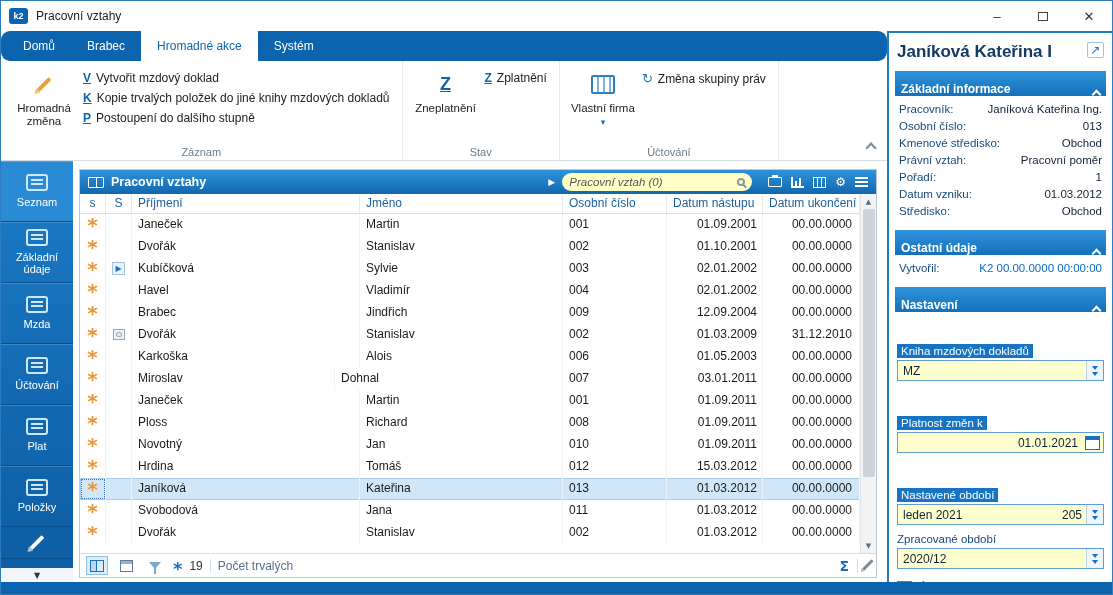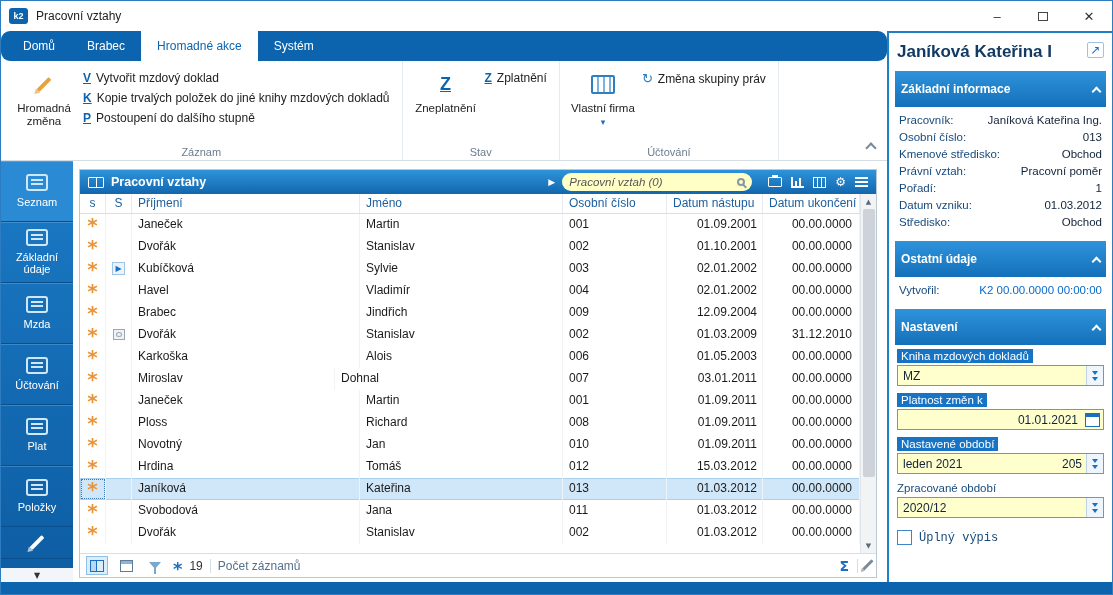--- a/index.html
+++ b/index.html
@@ -116,29 +116,29 @@
   .f-right{margin-left:auto;display:flex;align-items:center;gap:8px;}
   .f-sigma{color:#1b6fc0;font-weight:bold;font-size:14px;}
   .f-pencil{color:#7a8a98;font-size:11px;display:inline-block;transform:scale(.75);}
 
   
   .panel{width:225px;flex:0 0 auto;border-left:2px solid #1e7fc4;border-top:2px solid #1e7fc4;background:#fff;display:flex;flex-direction:column;padding:4px 6px;overflow:hidden;}
   .panel-title-row{display:flex;align-items:flex-start;padding:5px 2px 9px 2px;}
   .panel-title{font-size:17px;font-weight:bold;color:#123a63;white-space:nowrap;overflow:hidden;flex:1;}
   .ext-icon{color:#1b6fc0;font-size:12px;border:1px solid #9cc3e6;border-radius:2px;width:17px;height:16px;display:flex;align-items:center;justify-content:center;flex:0 0 auto;}
   .sec{margin-bottom:11px;}
-  .sec-head{height:36px;background:linear-gradient(180deg,#2e93da,#1470ba);color:#fff;font-weight:bold;display:flex;align-items:center;padding:0 6px;}
+  .sec-head{height:25px;background:linear-gradient(180deg,#2e93da,#1470ba);color:#fff;font-weight:bold;display:flex;align-items:flex-end;padding:0 6px;}
   .sec-chev{margin-left:auto;width:7px;height:7px;border-left:2px solid #fff;border-top:2px solid #fff;transform:rotate(45deg);position:relative;top:2px;}
   .p-rows{padding:4px 0 0 0;}
   .p-row{display:flex;justify-content:space-between;gap:6px;padding:2.5px 4px;font-size:11.5px;}
   .p-label{color:#174a7c;white-space:nowrap;}
   .p-value{color:#12233a;text-align:right;white-space:nowrap;overflow:hidden;}
   .blue-vals .p-value{color:#0a6ac8;}
   .set-field{padding:4px 2px 3px 2px;}
-  .hl-label{display:inline-block;background:#1773c4;color:#fff;padding:1px 4px;font-size:11.5px;}
+  .hl-label{display:inline-block;background:#1773c4;color:#fff;padding:1px 4px;font-size:11.5px;margin-top:28px;}
   .plain-label{color:#174a7c;font-size:11.5px;display:inline-block;padding:1px 0;}
   .inp{margin-top:2px;height:21px;background:#ffffce;border:1px solid #5f9bd5;display:flex;align-items:center;padding-left:5px;color:#12233a;}
   .inp .val-right{margin-left:auto;padding-right:4px;}
   .dd{width:17px;height:100%;display:flex;flex-direction:column;align-items:center;justify-content:center;border-left:1px solid #bcd2e8;background:#eef5fc;flex:0 0 auto;}
   .dd i{display:block;width:0;height:0;border-left:3.5px solid transparent;border-right:3.5px solid transparent;border-top:4px solid #1b6fc0;margin:1px 0;}
   .cal-ic{width:15px;height:14px;border:1px solid #1b6fc0;background:#fff;position:relative;margin:0 3px;flex:0 0 auto;}
   .cal-ic::before{content:"";position:absolute;left:0;right:0;top:0;height:3px;background:#1b6fc0;}
   .cb-row{display:flex;align-items:center;gap:7px;padding:9px 2px;font-family:Liberation Mono, monospace;}
   .cb{width:15px;height:15px;background:#fff;border:1px solid #3c87c8;flex:0 0 auto;}
   .cb-label{color:#174a7c;}
@@ -452,21 +452,21 @@
                 </span>
               <span class="f-btn">
                   <span class="ic-cal"></span>
                 </span>
               <span class="f-btn">
                   <span class="ic-funnel"></span>
                 </span>
               <span class="f-star uni-ic">*</span>
               <span class="f-count">19</span>
               <span class="f-sep"></span>
-              <span class="f-label">Počet záznamů</span>
+              <span class="f-label">Počet trvalých</span>
               <span class="f-right">
                 <span class="f-sigma uni-ic">Σ</span>
                 <span class="f-sep"></span>
                 <span class="f-pencil"><span class="pencil-ic"></span></span>
               </span>
             </div>
           </div>
         </div>
       </div>
     </div>

